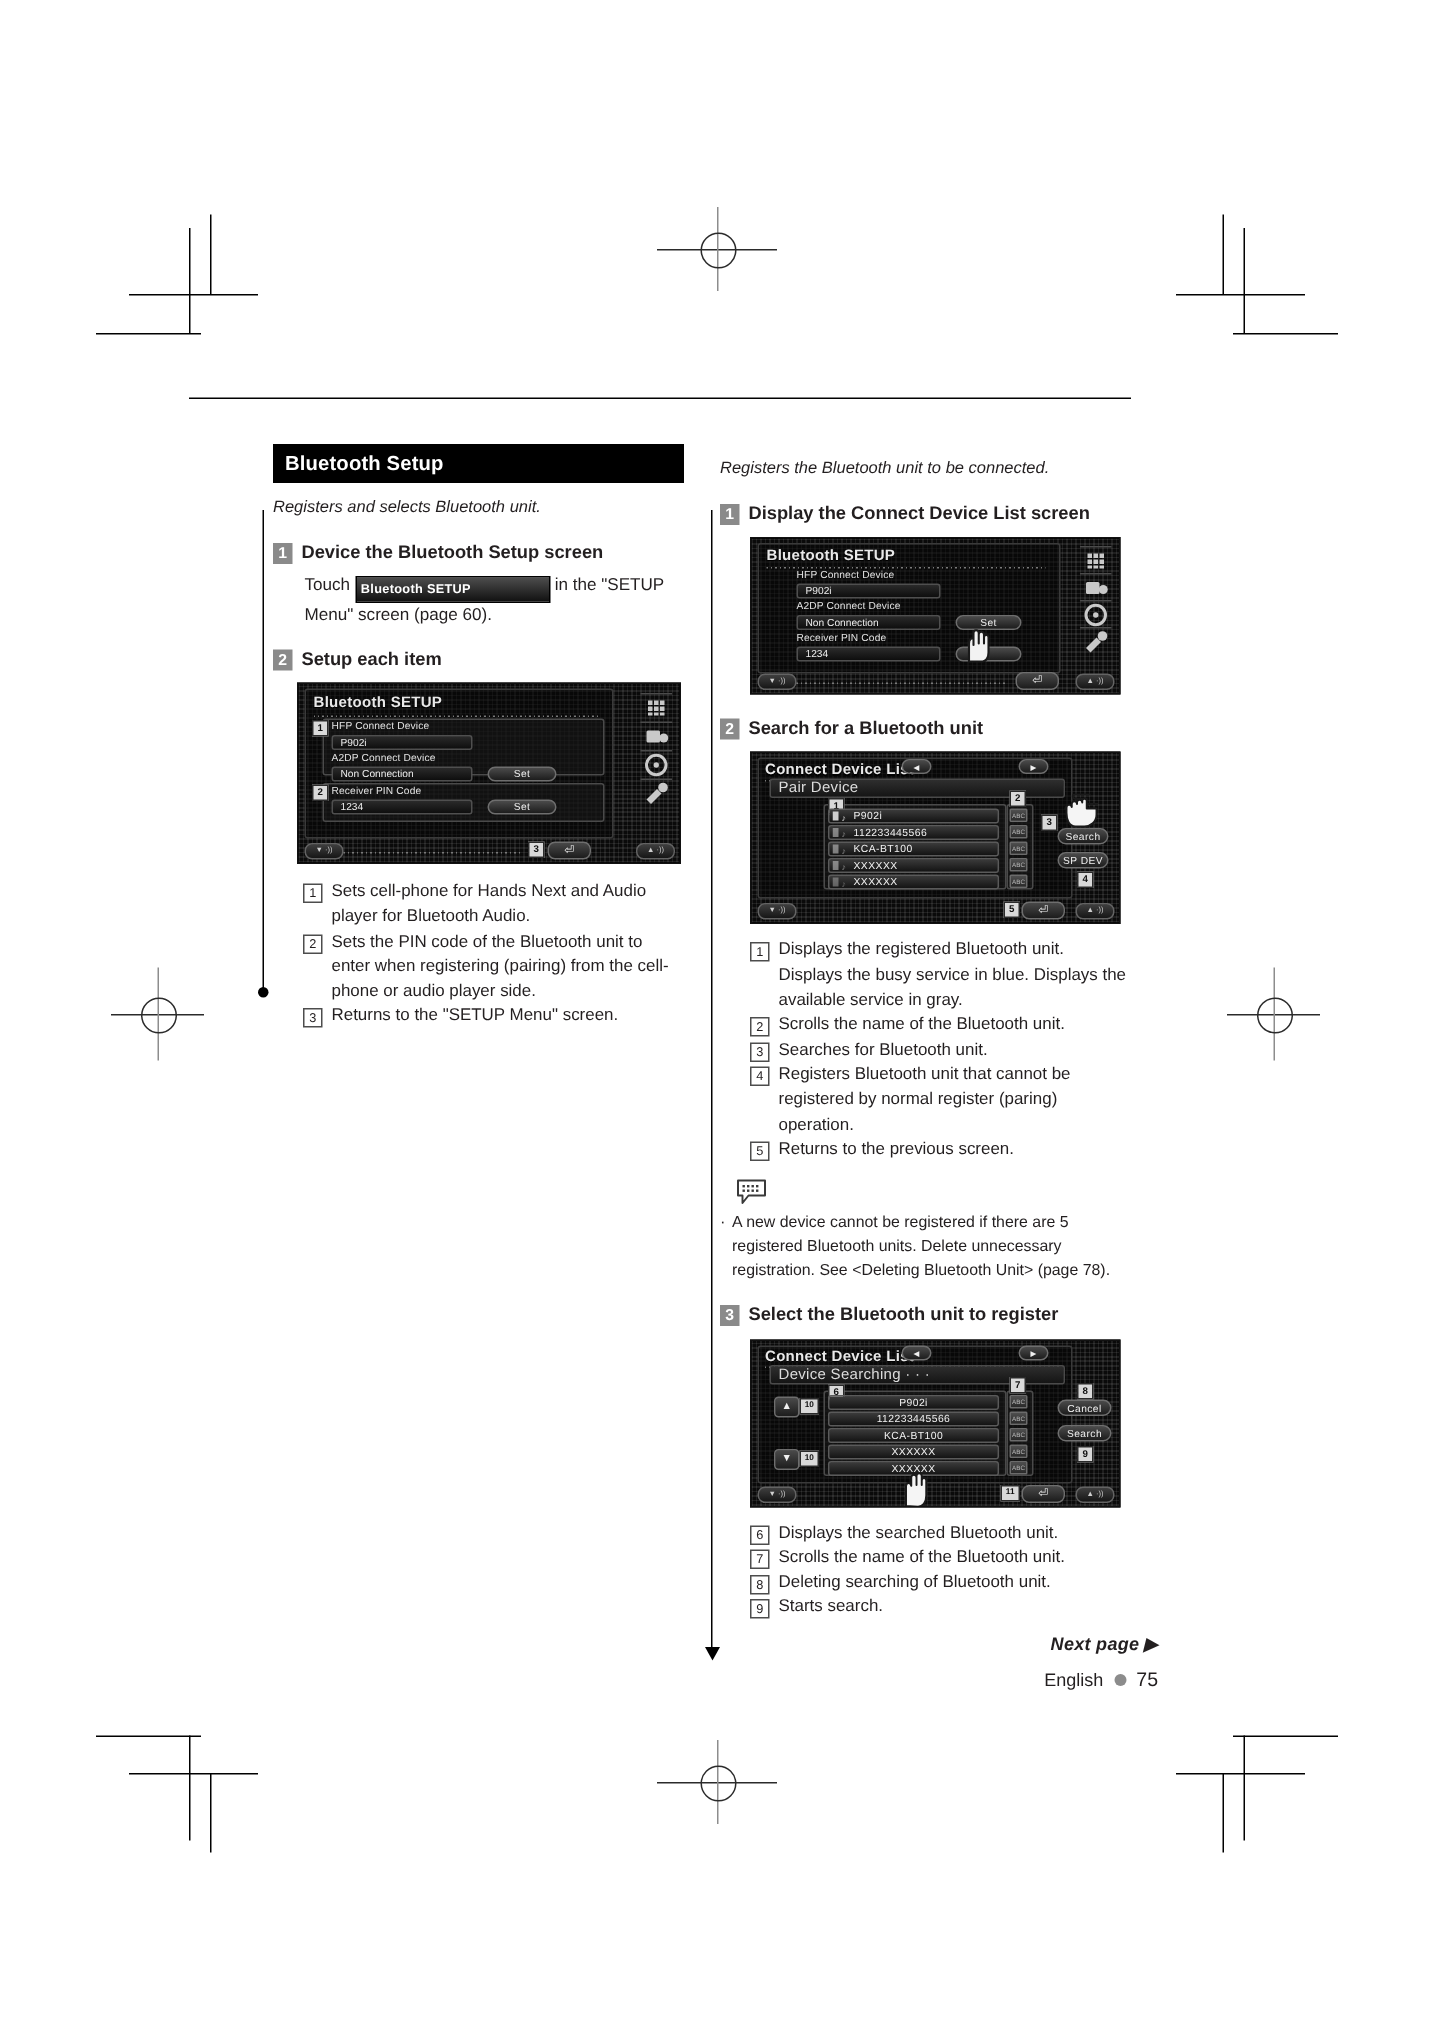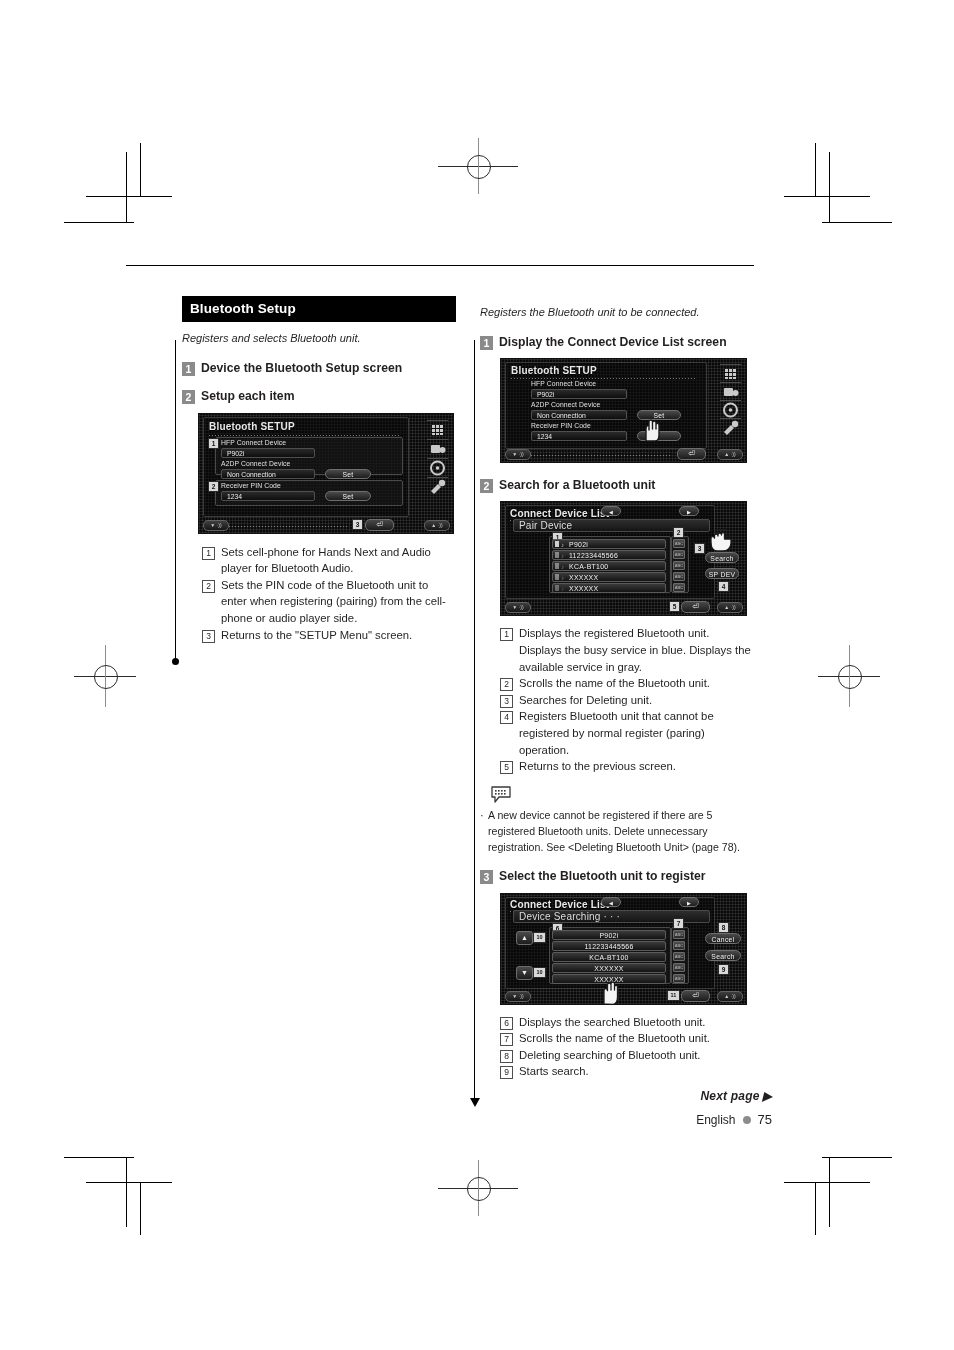--- a/index.html
+++ b/index.html
@@ -385,20 +385,25 @@
 
   <div class="col col-left">
 
     <div class="banner banner-wide-left">Bluetooth Setup</div>
 
     <div class="intro">Registers and selects Bluetooth unit.</div>
 
     <div class="step">
       <span class="step-num">1</span>
       <span class="step-title">Device the Bluetooth Setup screen</span>
+    </div>
+    <div class="step-body">
+      <span>Touch</span>
+      <span class="inline-btn">Bluetooth SETUP</span>
+      <span>in the "SETUP Menu" screen (page 60).</span>
     </div>
 
     <div class="step" style="margin-top:13px;">
       <span class="step-num">2</span>
       <span class="step-title">Setup each item</span>
     </div>
 
     <div class="device dev-w1" style="margin-left:16px;">
       <div class="dev-bg"></div>
       <div class="dev-main" style="width:204px;height:98px;"></div>
@@ -633,21 +638,21 @@
       <div class="numrow">
         <span class="boxnum">1</span>
         <span class="numtext">Displays the registered Bluetooth unit. Displays the busy service in blue. Displays the available service in gray.</span>
       </div>
       <div class="numrow">
         <span class="boxnum">2</span>
         <span class="numtext">Scrolls the name of the Bluetooth unit.</span>
       </div>
       <div class="numrow">
         <span class="boxnum">3</span>
-        <span class="numtext">Searches for Deleting unit.</span>
+        <span class="numtext">Searches for Bluetooth unit.</span>
       </div>
       <div class="numrow">
         <span class="boxnum">4</span>
         <span class="numtext">Registers Bluetooth unit that cannot be registered by normal register (paring) operation.</span>
       </div>
       <div class="numrow">
         <span class="boxnum">5</span>
         <span class="numtext">Returns to the previous screen.</span>
       </div>
     </div>

